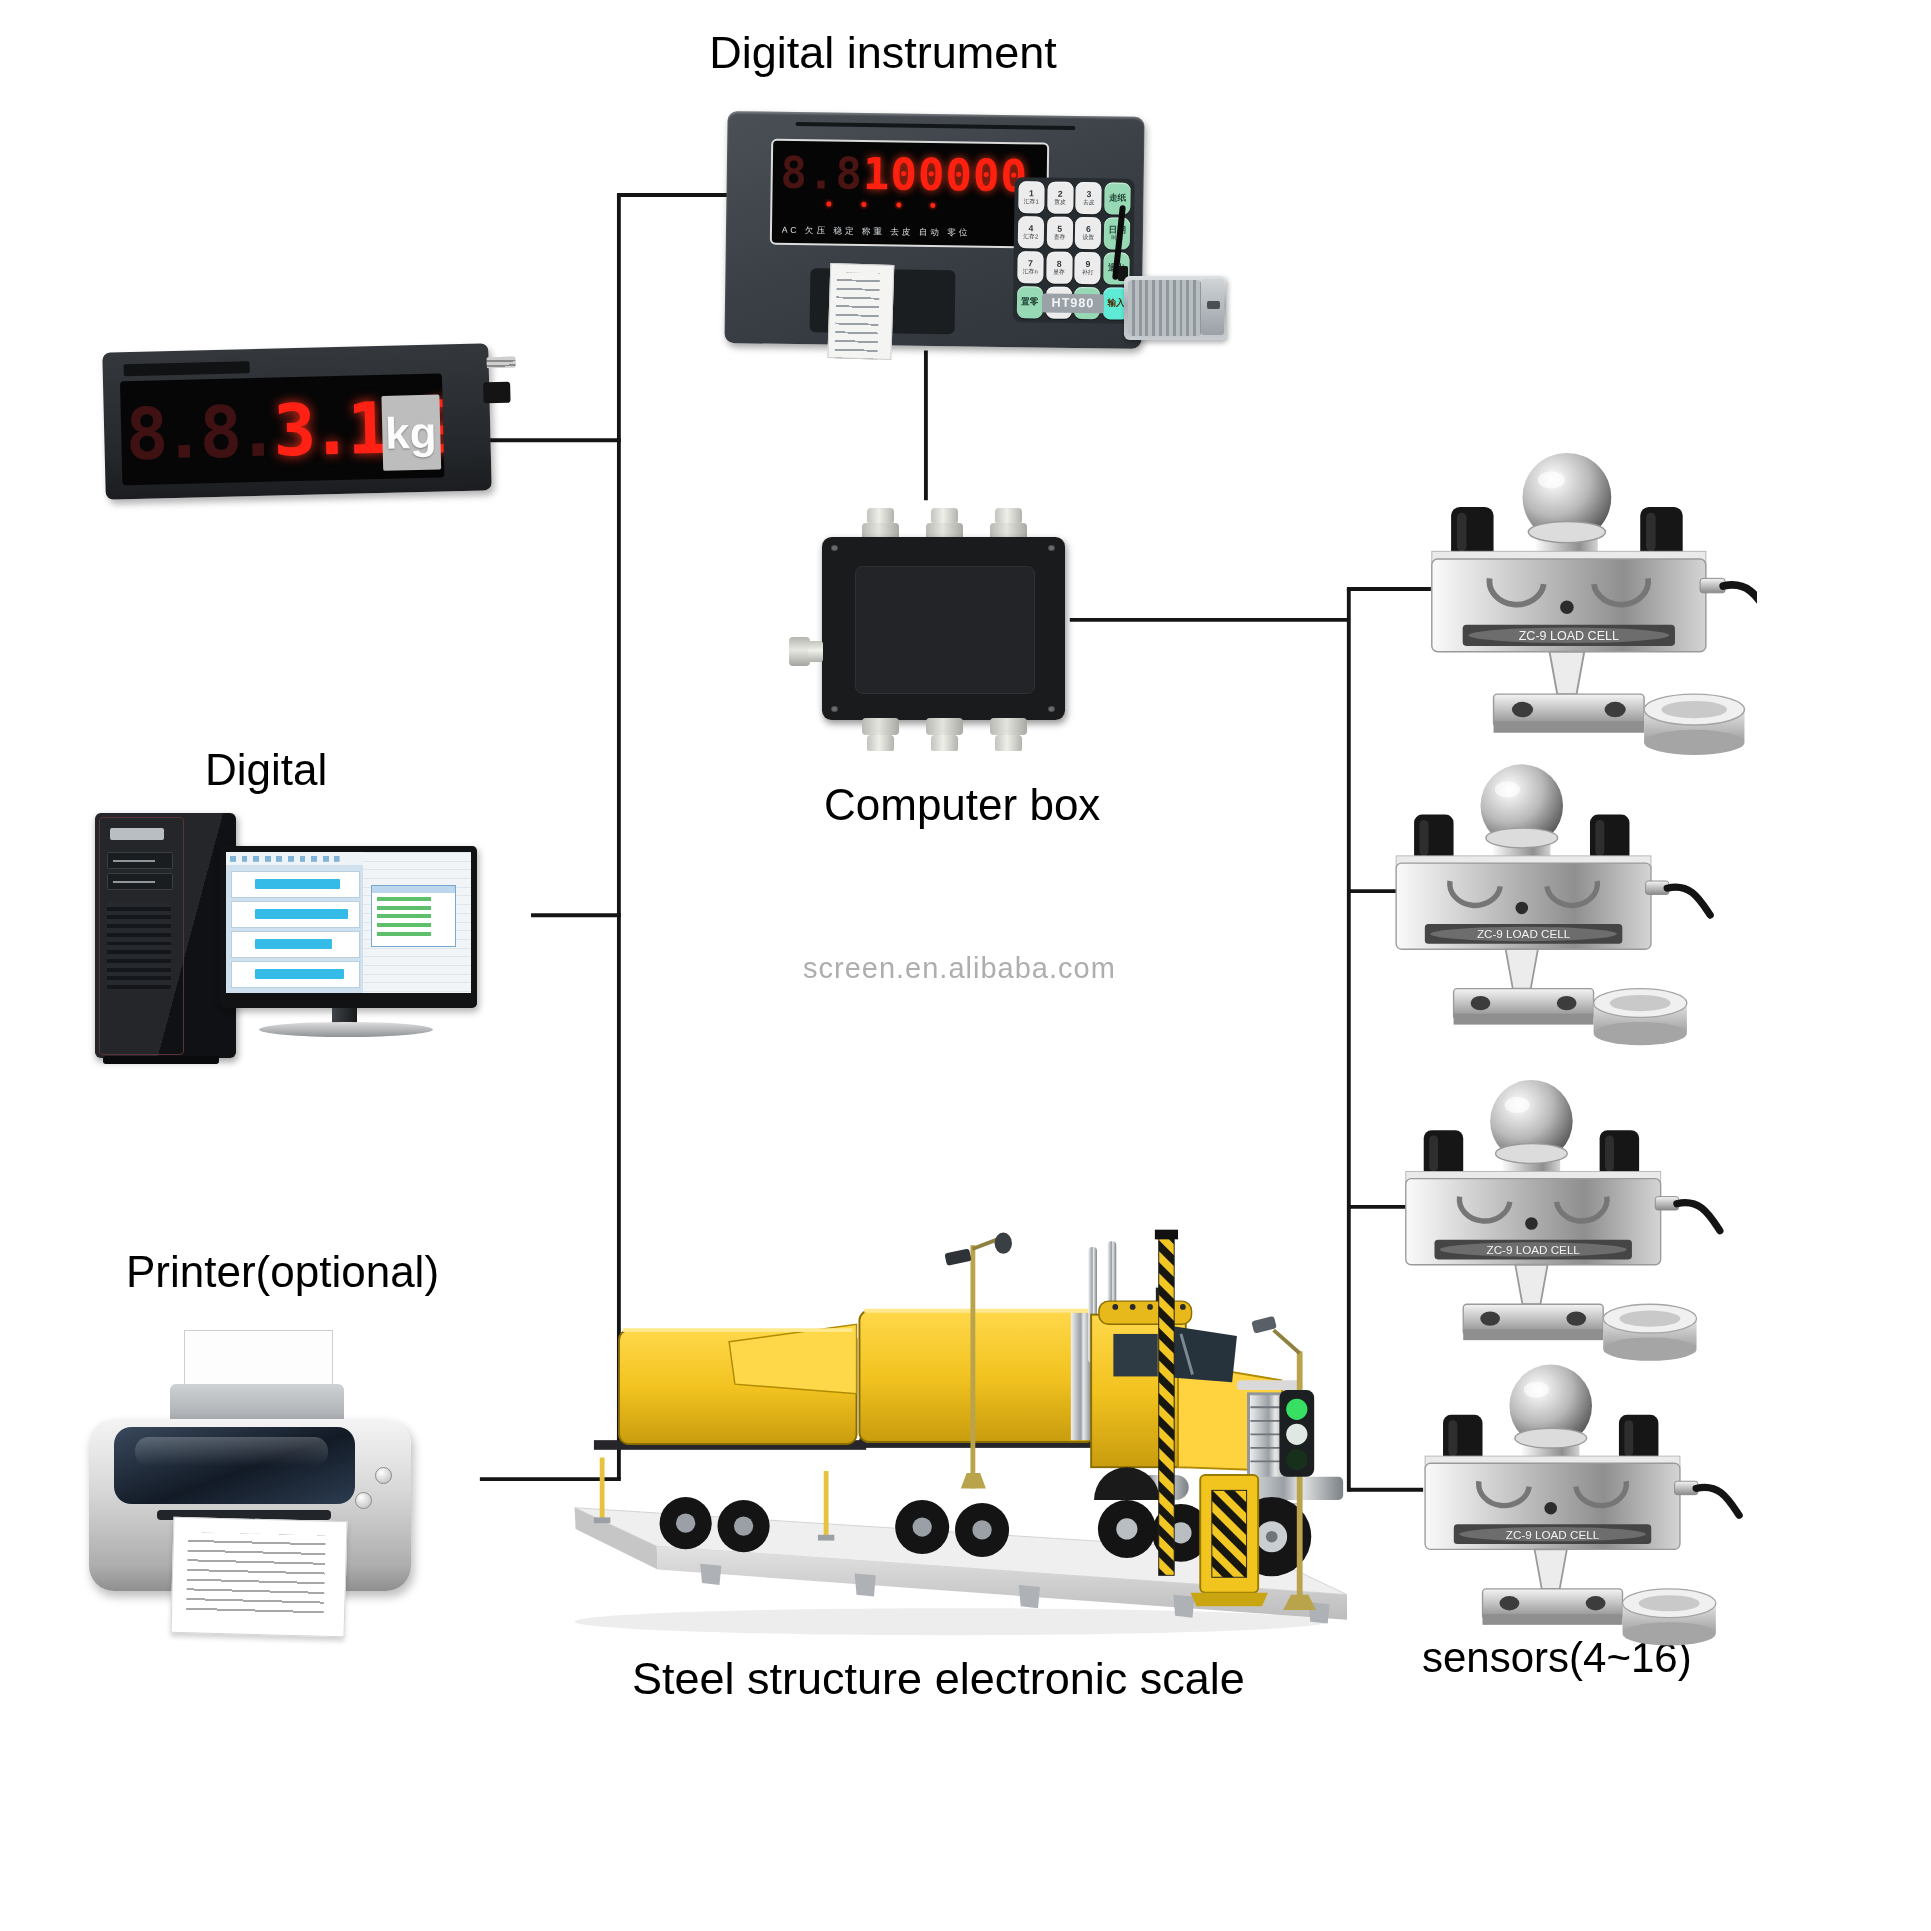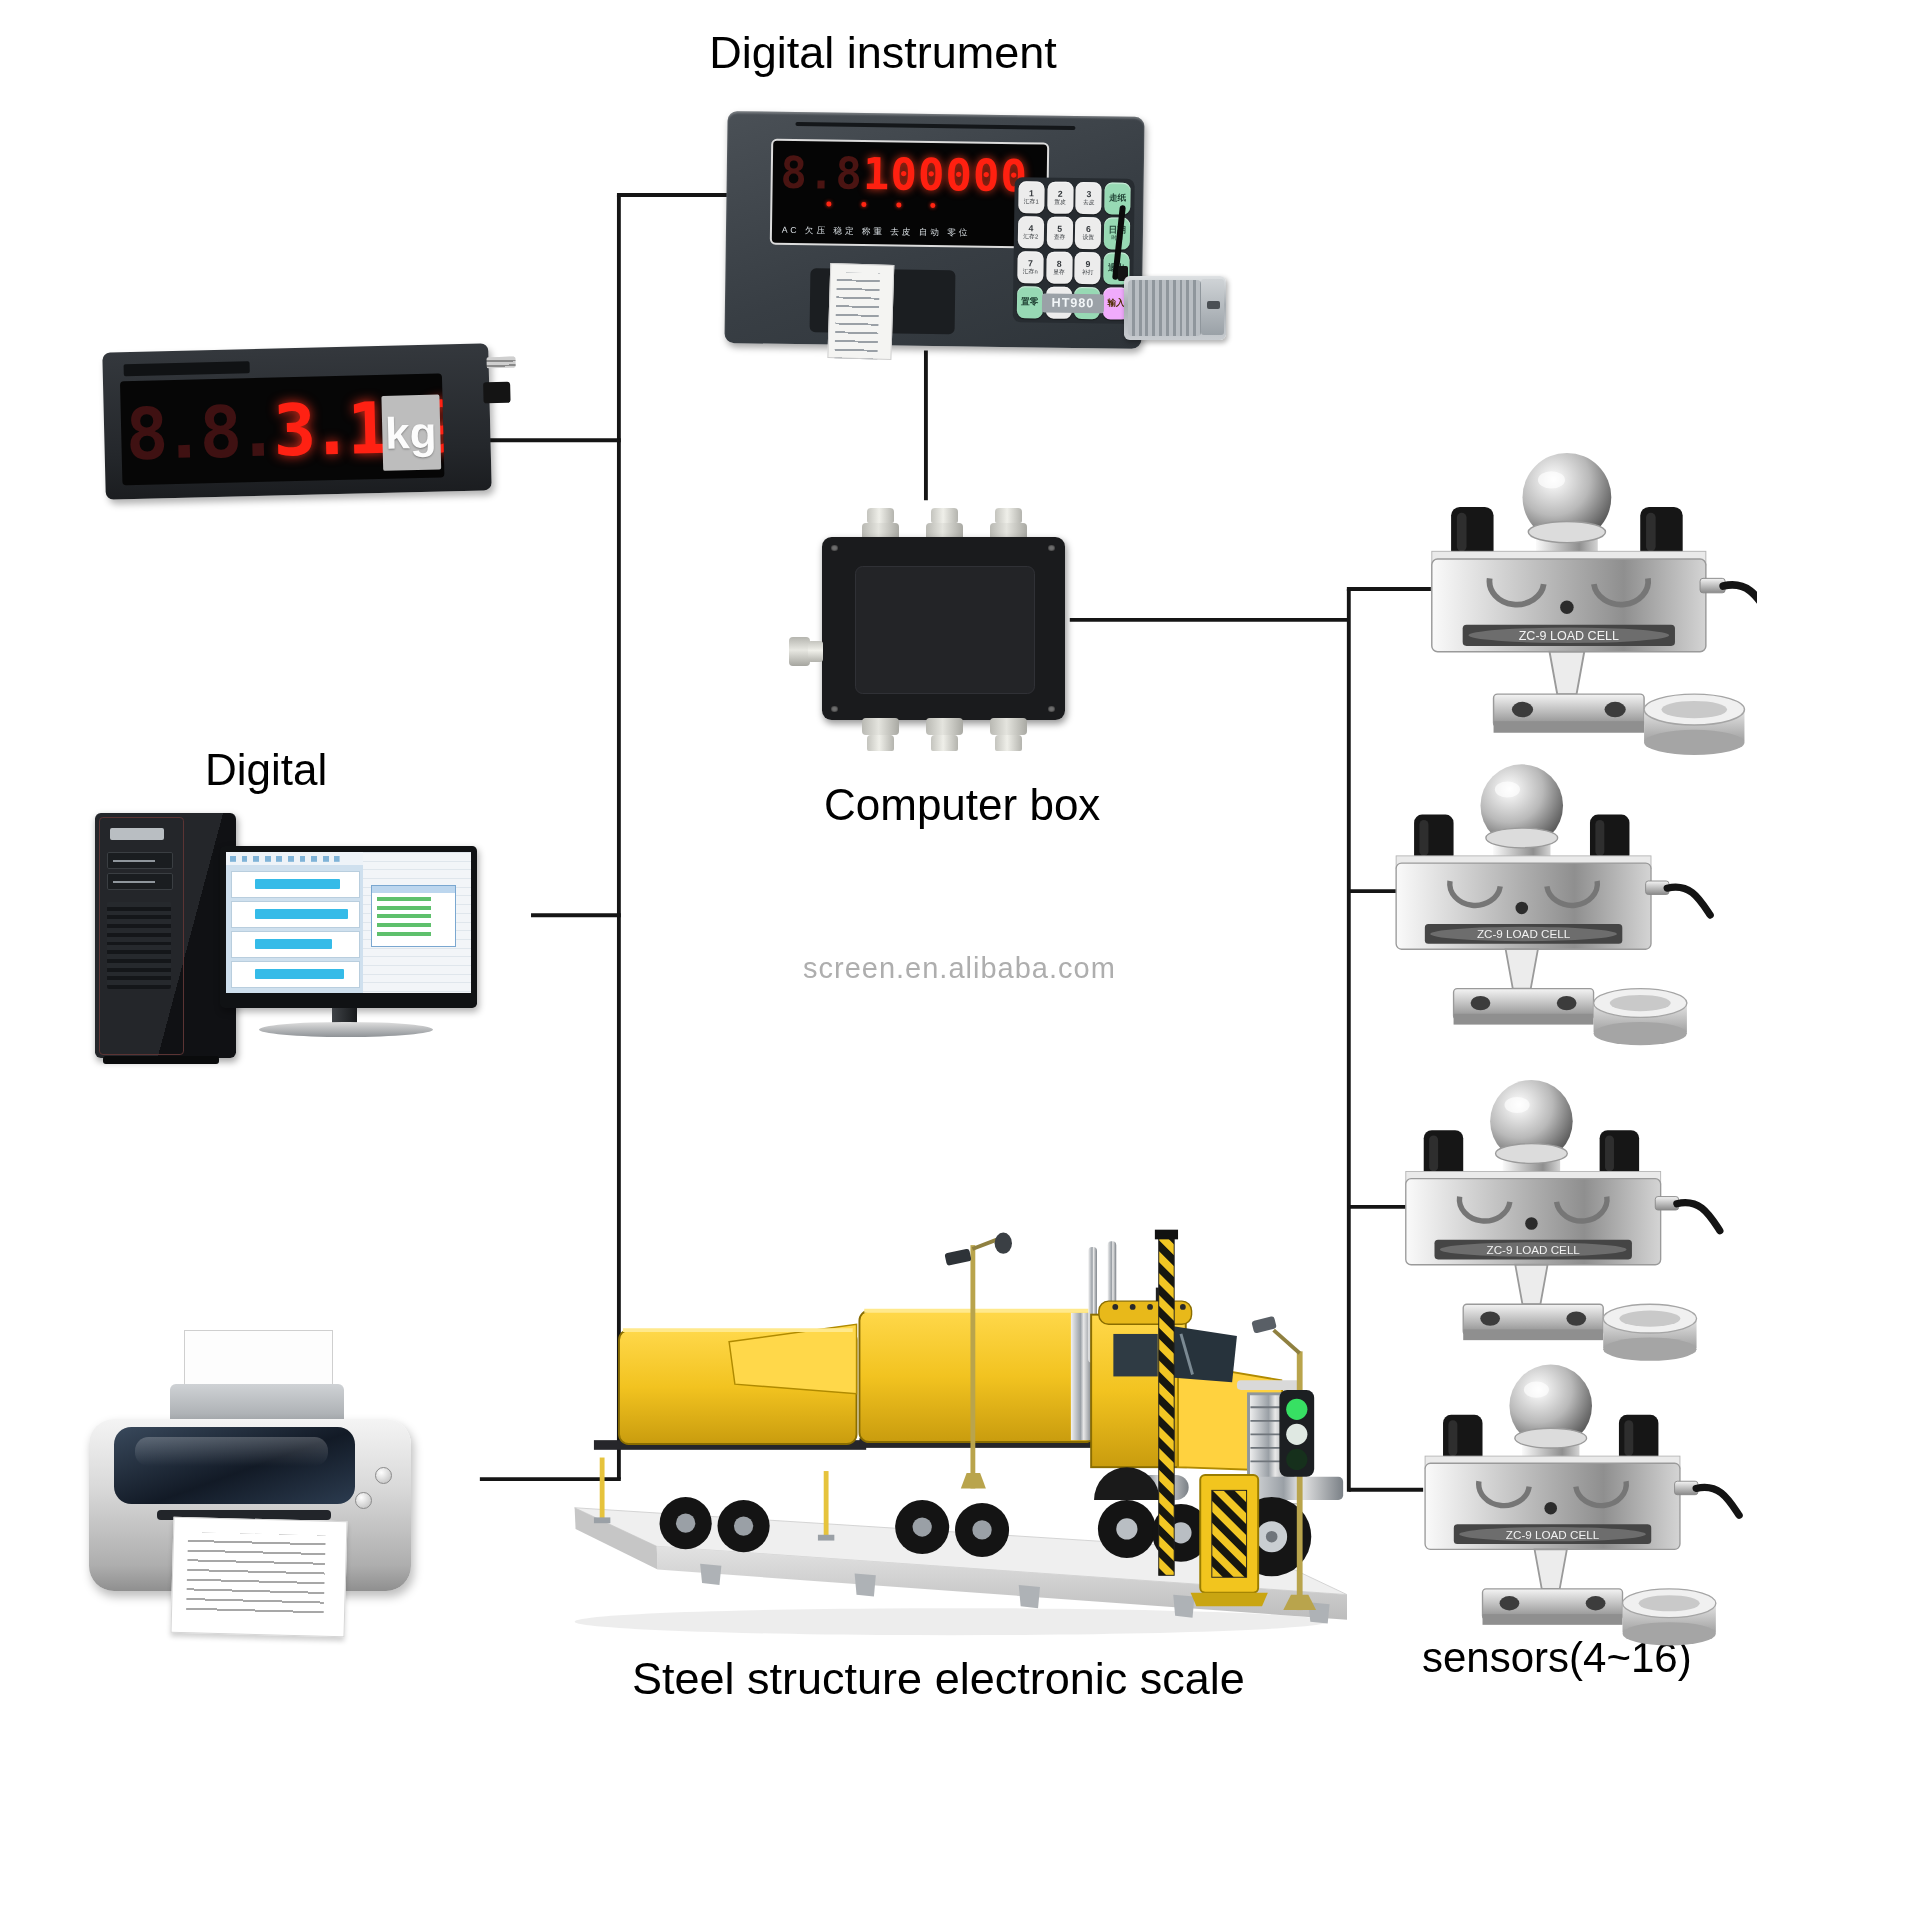--- a/index.html
+++ b/index.html
@@ -32,21 +32,21 @@
     background-image:repeating-linear-gradient(180deg,transparent 0 6.8px,#9aa0a6 6.8px 8.7px);background-size:70% 100%;
     background-position:5.8px 7.7px;background-repeat:no-repeat;}
   #keypad{position:absolute;left:288px;top:62px;width:120px;height:145px;background:#272c31;border-radius:7.7px;
     display:grid;grid-template-columns:repeat(4,1fr);gap:2.9px;padding:3.9px;box-sizing:border-box;}
   .key{border-radius:7.7px;display:flex;flex-direction:column;align-items:center;justify-content:center;line-height:1;
     box-shadow:inset 0 1px 1px rgba(255,255,255,.6),0 1px 1px rgba(0,0,0,.5);}
   .key-m{font-size:8.7px;font-weight:bold;}
   .key-s{font-size:5.8px;margin-top:1px;}
   .key-w{background:#ececec;color:#33373b;}
   .key-g{background:#97d9b4;color:#234537;}
-  .key-o{background:#f0abfc;color:#4d2c00;}
+  .key-o{background:#5eead4;color:#4d2c00;}
   #ind-model{position:absolute;left:317px;top:178px;width:62px;height:19.3px;background:#9aa1a7;border-radius:2.9px;
     color:#f2f6f8;font-size:12.6px;font-weight:bold;text-align:center;line-height:19.3px;letter-spacing:1px;}
   
   #wmodule{left:1124px;top:276px;width:102px;height:64px;border-radius:5.8px;
     background:linear-gradient(180deg,#dfe2e4,#a7adb2 45%,#c8ccd0);
     background-blend-mode:normal;box-shadow:1.9px 2.9px 4.8px rgba(0,0,0,.3);}
   #wmodule .fins{position:absolute;inset:3.9px 25px 3.9px 3.9px;border-radius:3.9px;
     background:repeating-linear-gradient(90deg,#b9bec3 0 3.9px,#8f969c 3.9px 6.8px);}
   #wmodule .face{position:absolute;right:1.9px;top:2.9px;width:23px;height:56px;border-radius:2.9px;
     background:linear-gradient(180deg,#cfd3d6,#9aa1a7);}
@@ -155,20 +155,21 @@
       <line x1="1397" y1="610" x2="1397" y2="1545"></line>
       <line x1="1395" y1="610" x2="1482" y2="610"></line>
       <line x1="1397" y1="923" x2="1448" y2="923"></line>
       <line x1="1397" y1="1250" x2="1457" y2="1250"></line>
       <line x1="1397" y1="1543" x2="1474" y2="1543"></line>
     </g>
   </svg>
 
   <div class="label lbl-main" style="left:579px;top:27px;width:608px;text-align:center;">Digital instrument</div>
   <div class="label lbl-main" style="left:205px;top:745px;font-size:44px;">Digital</div>
+  <div class="label lbl-main" style="left:126px;top:1247px;font-size:44px;">Printer(optional)</div>
   <div class="label lbl-main" style="left:824px;top:780px;font-size:44px;">Computer box</div>
   <div class="label lbl-main" style="left:632px;top:1653px;text-align:right;">Steel structure electronic scale</div>
   <div class="label" style="left:1398px;top:1634px;font-size:42px;margin-left:24px;">sensors(4~16)</div>
   <div class="label watermark" style="left:803px;top:952px;">screen.en.alibaba.com</div>
 
   <div class="abs" id="indicator">
     <div class="topslot"></div>
     <div id="ind-bezel">
       <div id="ind-digits"><span class="seg-ghost">8.8</span><span class="seg-lit">100000</span></div>
       <div id="ind-dots">

